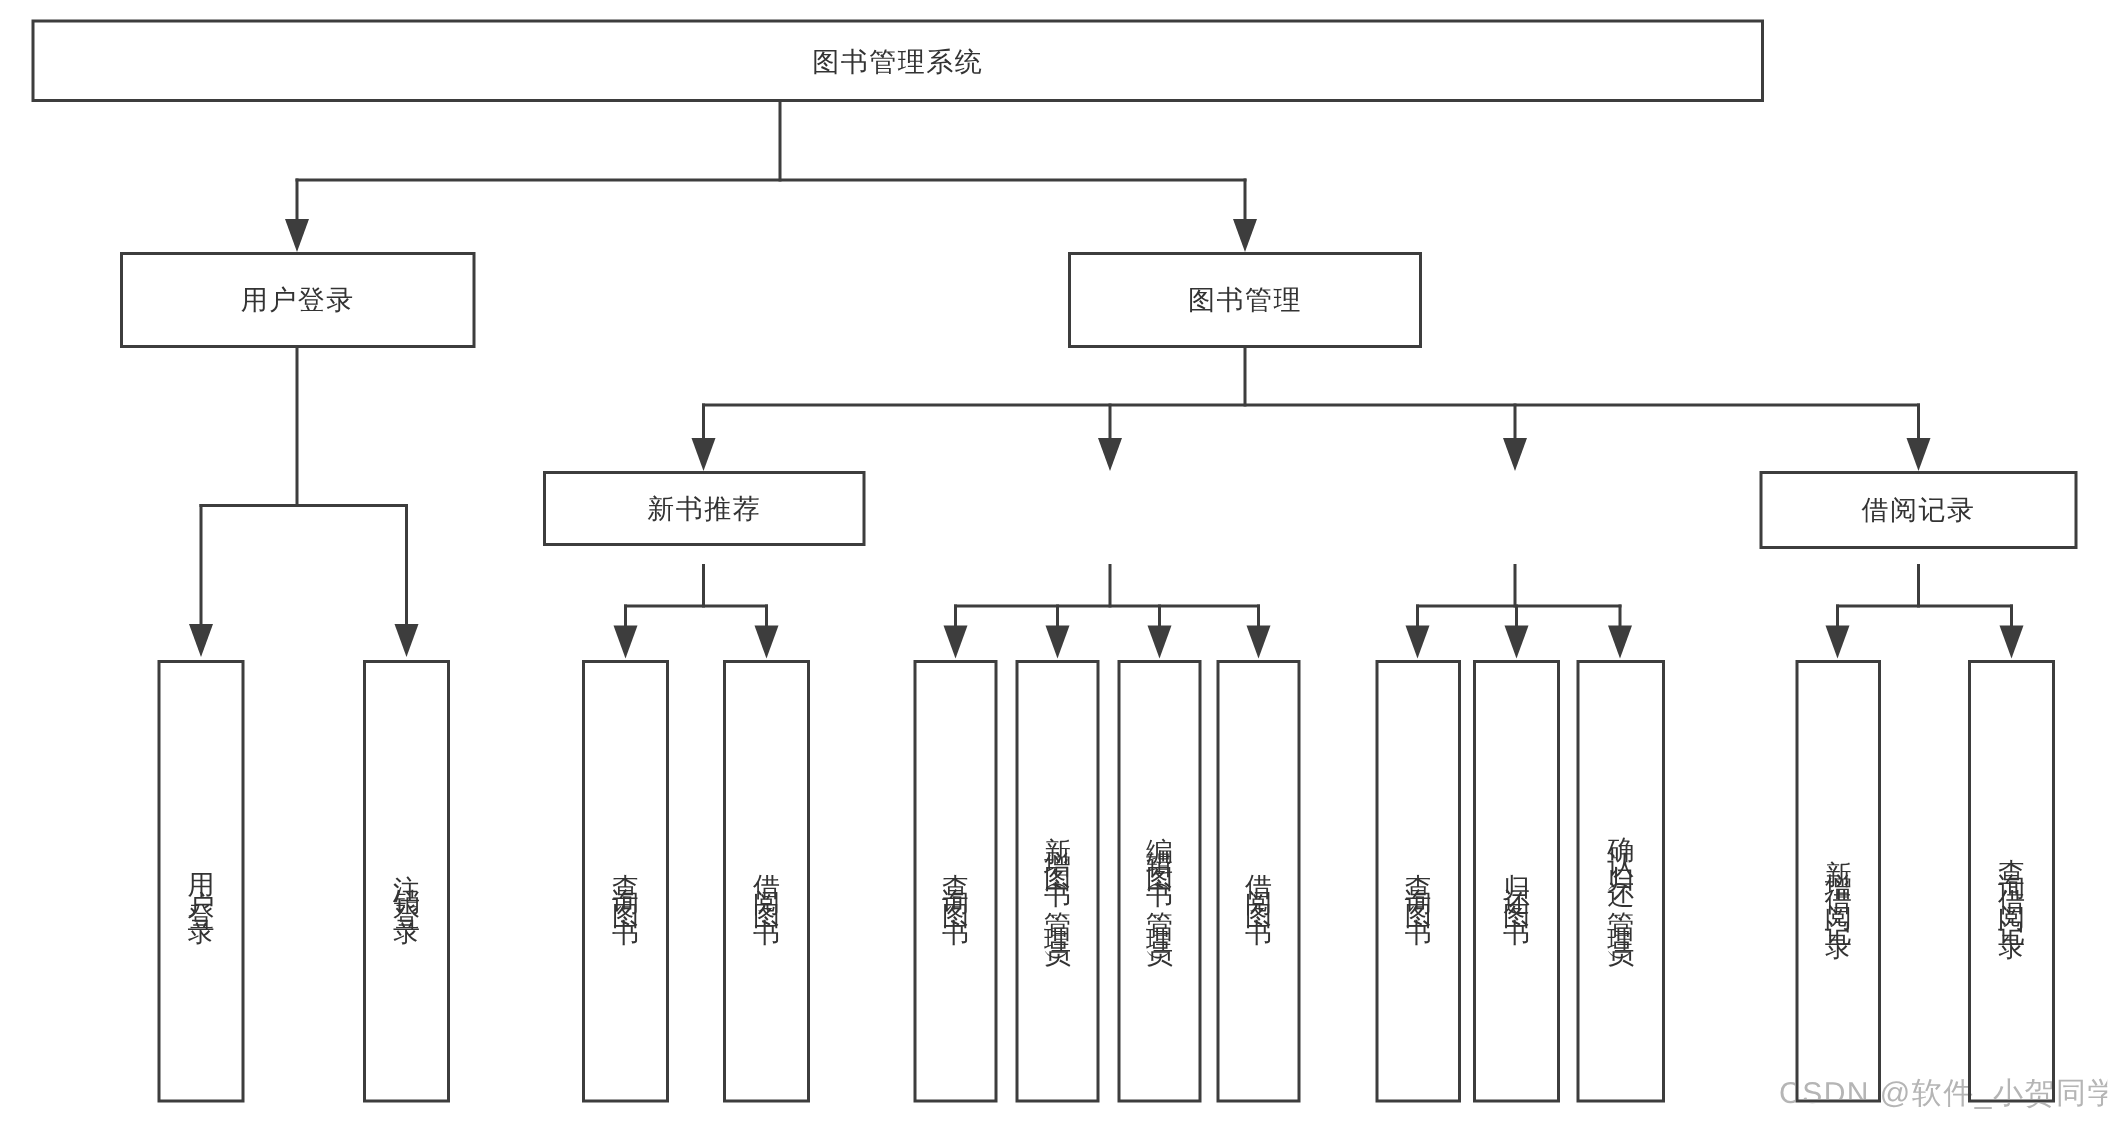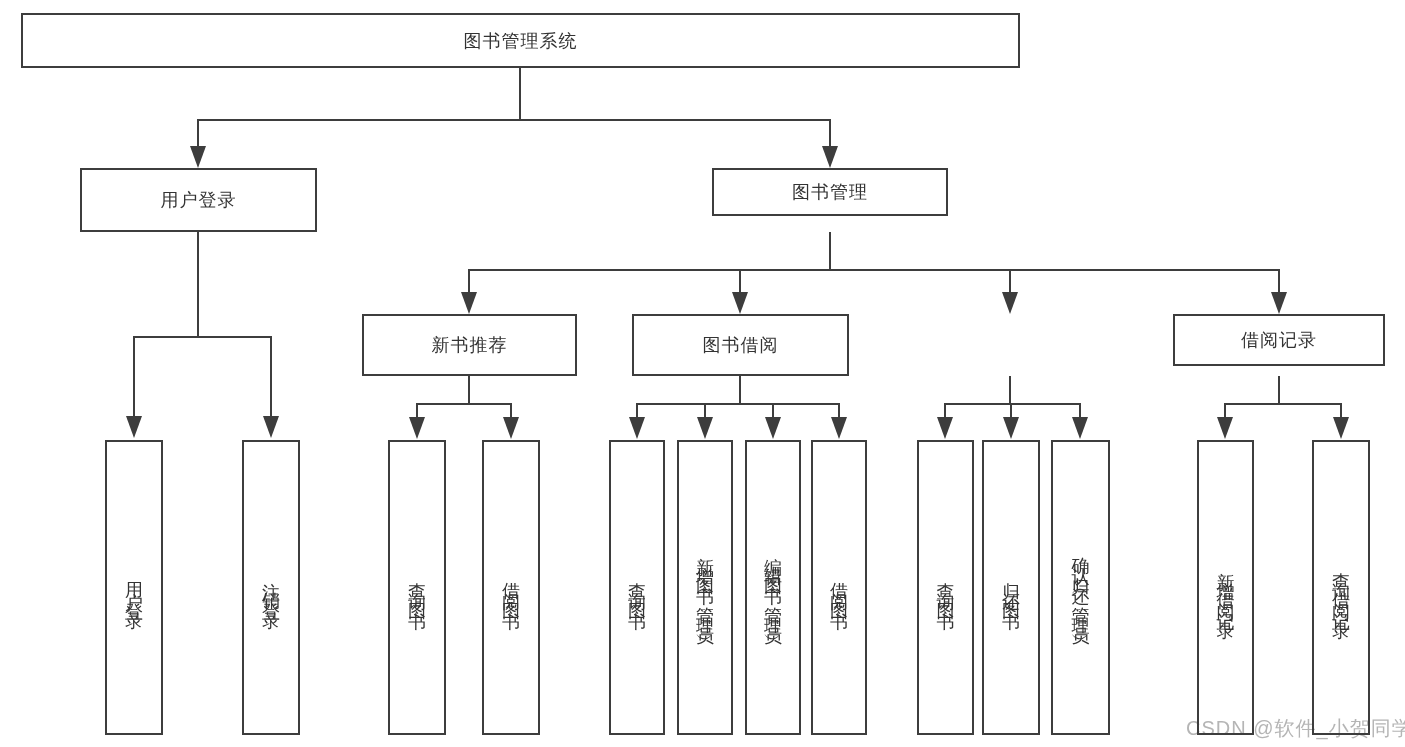--- a/index.html
+++ b/index.html
@@ -89,36 +89,33 @@
   <div class="vline" style="left:1079px;top:403px;height:18px"></div>
   <div class="arrow" style="left:1072px;top:417px"></div>
 
   <div class="vline" style="left:1278px;top:376px;height:29px"></div>
   <div class="hline" style="left:1224px;top:403px;width:118px"></div>
   <div class="vline" style="left:1224px;top:403px;height:18px"></div>
   <div class="arrow" style="left:1217px;top:417px"></div>
   <div class="vline" style="left:1340px;top:403px;height:18px"></div>
   <div class="arrow" style="left:1333px;top:417px"></div>
 
-  <div class="box" style="left:21px;top:13px;width:999px;height:55px">
+  <div class="box" style="left:21px;top:13px;width:1155px;height:55px">
     <span>图书管理系统</span>
   </div>
 
   <div class="box" style="left:80px;top:168px;width:237px;height:64px">
     <span>用户登录</span>
   </div>
-  <div class="box" style="left:712px;top:168px;width:236px;height:48px">
+  <div class="box" style="left:712px;top:168px;width:236px;height:64px">
     <span>图书管理</span>
   </div>
 
-  <div class="box" style="left:362px;top:314px;width:215px;height:62px">
+  <div class="box" style="left:362px;top:314px;width:215px;height:50px">
     <span>新书推荐</span>
-  </div>
-  <div class="box" style="left:632px;top:314px;width:217px;height:62px">
-    <span>图书借阅</span>
   </div>
   <div class="box" style="left:1173px;top:314px;width:212px;height:52px">
     <span>借阅记录</span>
   </div>
 
   <div class="leaf" style="left:105px;width:58px">
     <span class="vtext">用户登录</span>
   </div>
   <div class="leaf" style="left:242px;width:58px">
     <span class="vtext">注销登录</span>

